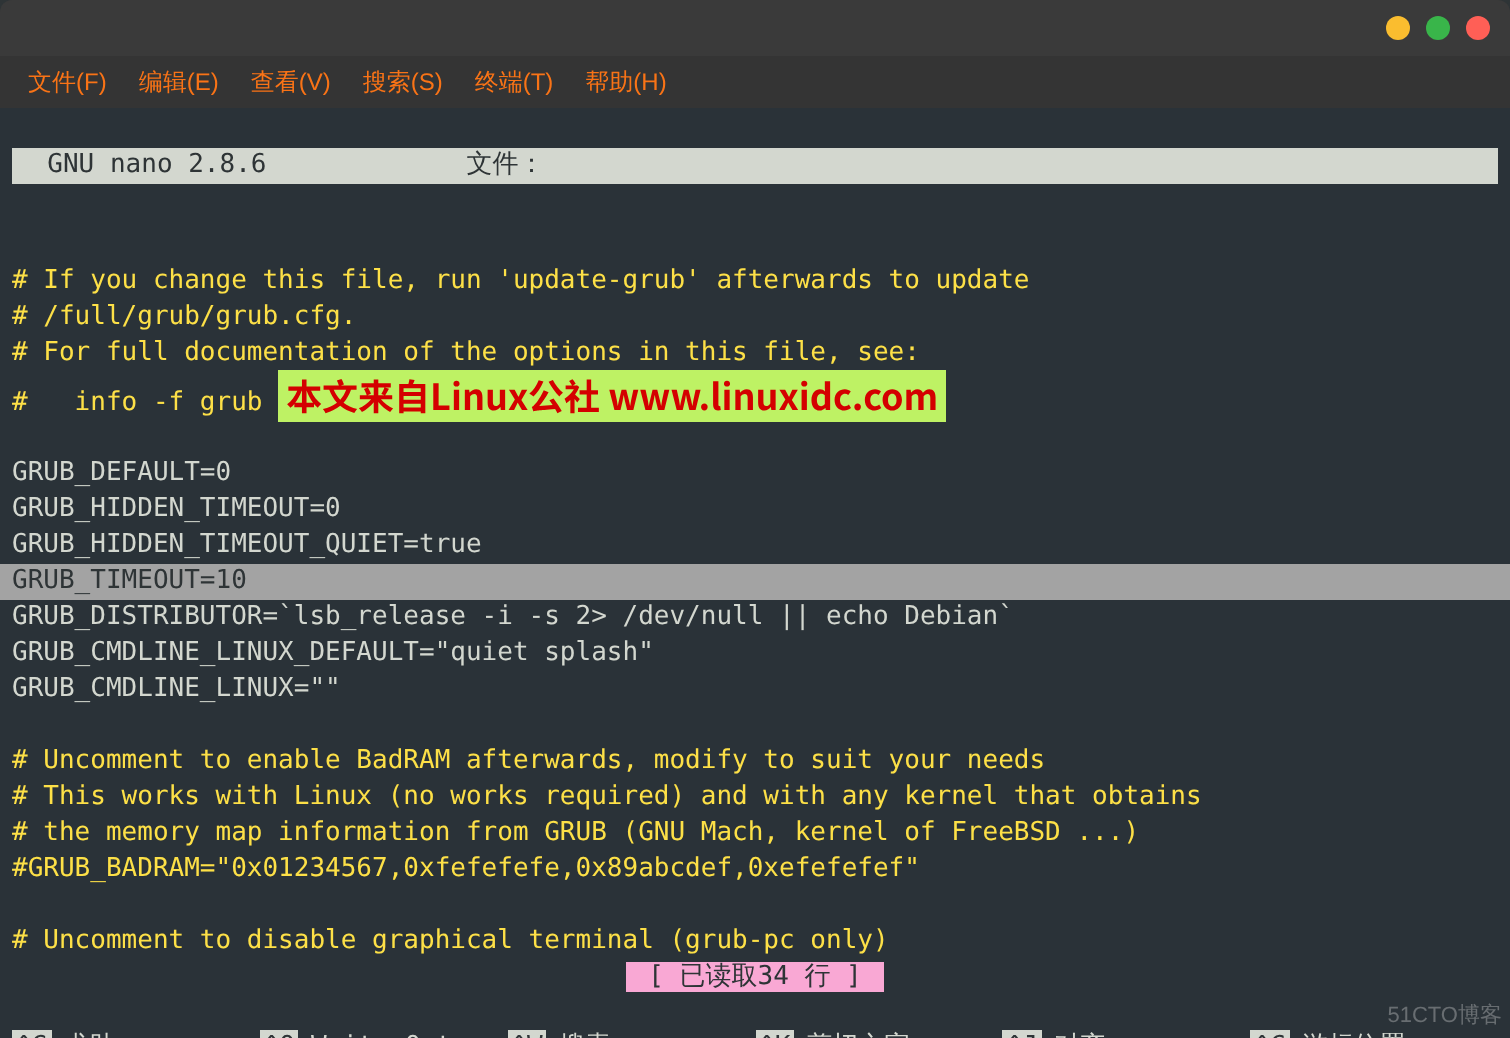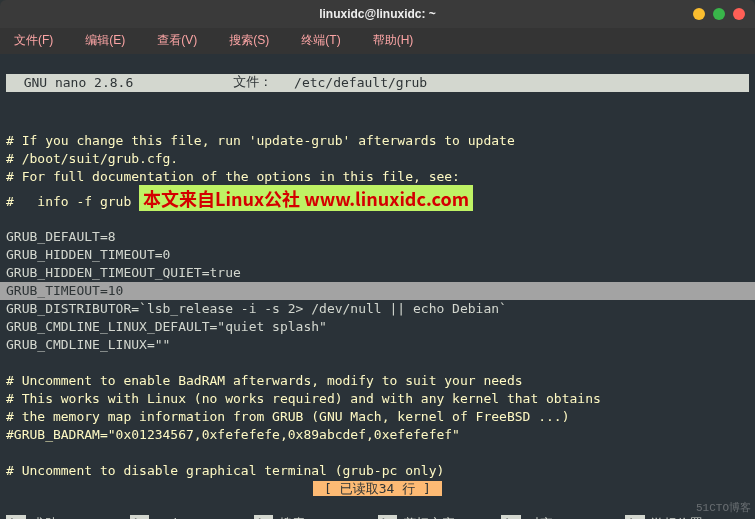--- a/index.html
+++ b/index.html
@@ -35,68 +35,68 @@
       gap: 8px;
     }
     .wc { width: 12px; height: 12px; border-radius: 50%; }
     .wc.min { background: #fabd2f; }
     .wc.max { background: #39b54a; }
     .wc.close { background: #ff5f56; }
     .menubar {
       background: #343434;
       height: 26px;
       display: flex;
-      align-items: flex-start;
+      align-items: center;
       padding: 0 8px;
-      gap: 20px;
+      gap: 4px;
       font-family: sans-serif;
       font-size: 12px;
-      color: #fca5a5;
+      color: #f97316;
     }
     .menu-item { padding: 4px 6px; cursor: pointer; }
     .terminal {
       background: #2a3238;
       padding: 2px 6px 0 6px;
       min-height: 465px;
       line-height: 1.38;
       white-space: pre;
       font-size: 13px;
     }
     .nano-header {
       background: #d3d7cf;
       color: #2e3436;
       display: flex;
       padding: 0 2px;
     }
     .nano-header .left { flex: 0 0 auto; padding-right: 100px; }
-    .nano-header .mid-label { flex: 0 0 auto; padding-right: 14px; font-family: Liberation Mono, monospace; }
+    .nano-header .mid-label { flex: 0 0 auto; padding-right: 14px; }
     .nano-header .path { flex: 1; }
     .content { padding-top: 4px; }
-    .comment { color: #fef9c3; }
+    .comment { color: #fde047; }
     .watermark {
       background: #bef264;
       color: #d40000;
       font-weight: bold;
       font-family: "Noto Sans CJK SC", sans-serif;
       font-size: 18px;
       padding: 0 4px;
     }
     .highlighted {
       background: #a3a3a3;
       color: #2e3436;
       display: block;
       margin-left: -6px;
       margin-right: -6px;
       padding-left: 6px;
     }
     .status-line {
       text-align: center;
     }
     .status-inner {
-      background: #fdba74;
+      background: #f9a8d4;
       color: #2e3436;
       padding: 0 11px;
       text-align: center;
     }
     .shortcuts {
       display: grid;
       grid-template-columns: repeat(6, 1fr);
       gap: 0;
       margin-left: -6px;
       margin-right: -6px;
@@ -108,54 +108,53 @@
       color: #2e3436;
       padding: 0 2px;
       margin-right: 6px;
     }
     .sc .label { color: #d3d7cf; }
     .blog-wm {
       position: absolute;
       right: 4px;
       bottom: 4px;
       color: rgba(220,220,220,0.35);
-      font-family: Liberation Mono, monospace;
+      font-family: Liberation Sans, sans-serif;
       font-size: 11px;
     }
   </style>
 </head>
 <body>
 
 <div class="titlebar">
-  <span class="titlebar-title">linuxidc@linuxidc: ~</span>
   <div class="window-controls">
     <div class="wc min"></div>
     <div class="wc max"></div>
     <div class="wc close"></div>
   </div>
 </div>
 
 <div class="menubar">
   <span class="menu-item">文件(F)</span>
   <span class="menu-item">编辑(E)</span>
   <span class="menu-item">查看(V)</span>
   <span class="menu-item">搜索(S)</span>
   <span class="menu-item">终端(T)</span>
   <span class="menu-item">帮助(H)</span>
 </div>
 
 <div class="terminal">
-<div class="nano-header"><span class="left">  GNU nano 2.8.6</span><span class="mid-label">文件：</span><span class="path"> /etc/default/grub</span></div>
+<div class="nano-header"><span class="left">  GNU nano 2.8.6</span><span class="mid-label">文件：</span></div>
 <div class="content">
 <span class="comment"># If you change this file, run 'update-grub' afterwards to update</span>
-<span class="comment"># /boot/suit/grub.cfg.</span>
+<span class="comment"># /full/grub/grub.cfg.</span>
 <span class="comment"># For full documentation of the options in this file, see:</span>
 <span class="comment">#   info -f grub </span><span class="watermark">本文来自Linux公社 www.linuxidc.com</span>
 
-<span>GRUB_DEFAULT=8</span>
+<span>GRUB_DEFAULT=0</span>
 <span>GRUB_HIDDEN_TIMEOUT=0</span>
 <span>GRUB_HIDDEN_TIMEOUT_QUIET=true</span>
 <span class="highlighted">GRUB_TIMEOUT=10</span><span>GRUB_DISTRIBUTOR=`lsb_release -i -s 2&gt; /dev/null || echo Debian`</span>
 <span>GRUB_CMDLINE_LINUX_DEFAULT="quiet splash"</span>
 <span>GRUB_CMDLINE_LINUX=""</span>
 
 <span class="comment"># Uncomment to enable BadRAM afterwards, modify to suit your needs</span>
 <span class="comment"># This works with Linux (no works required) and with any kernel that obtains</span>
 <span class="comment"># the memory map information from GRUB (GNU Mach, kernel of FreeBSD ...)</span>
 <span class="comment">#GRUB_BADRAM="0x01234567,0xfefefefe,0x89abcdef,0xefefefef"</span>

